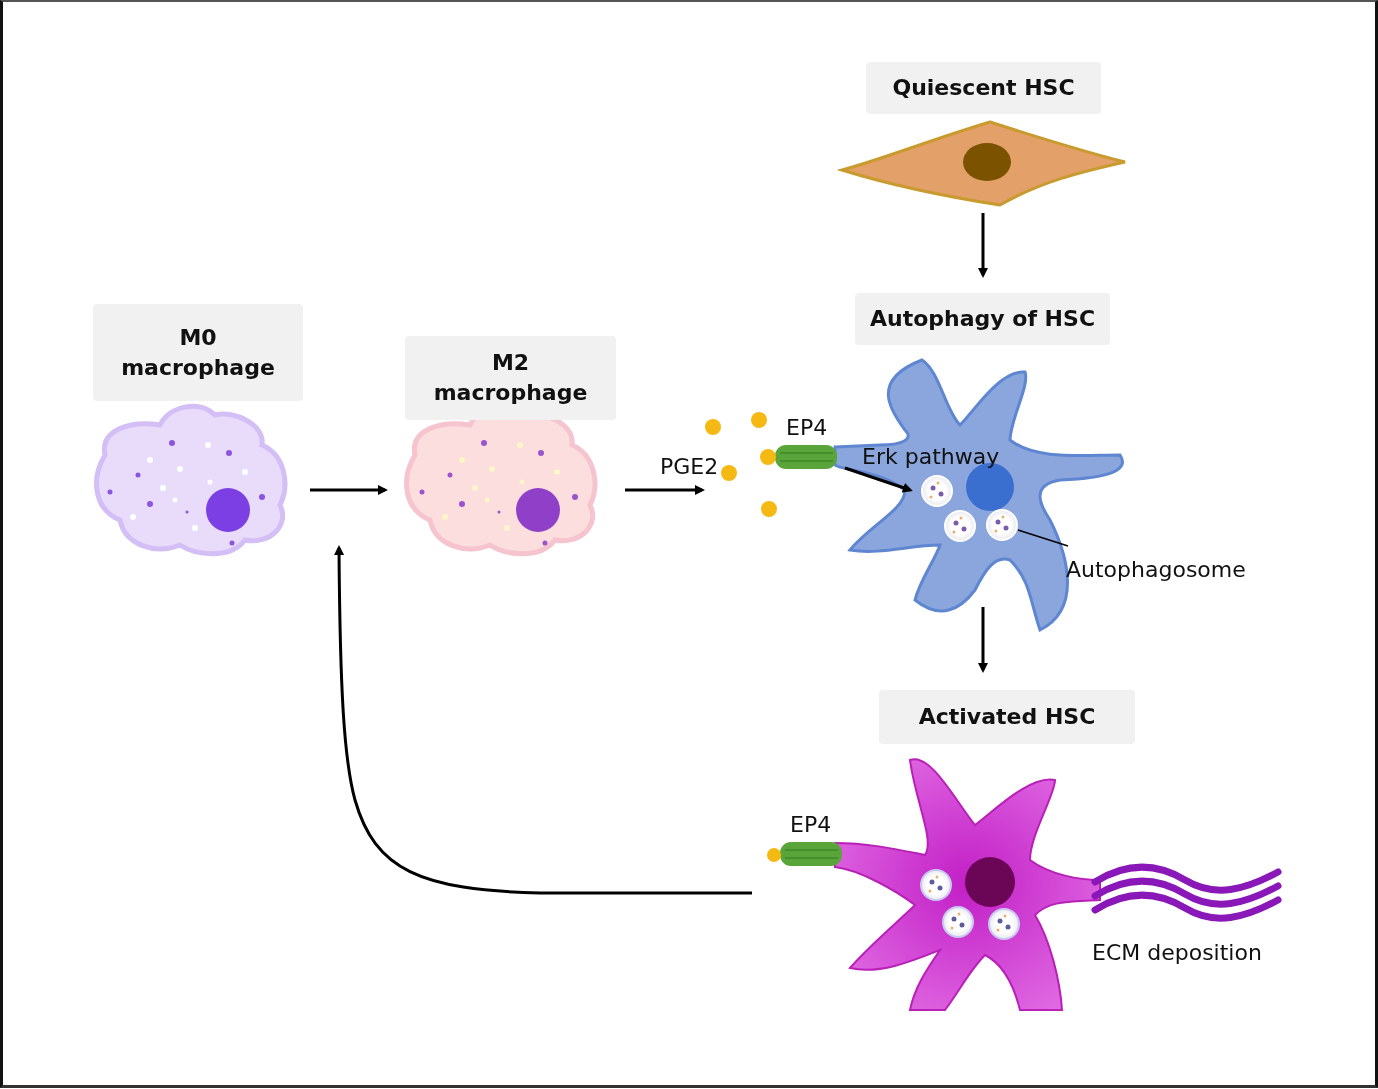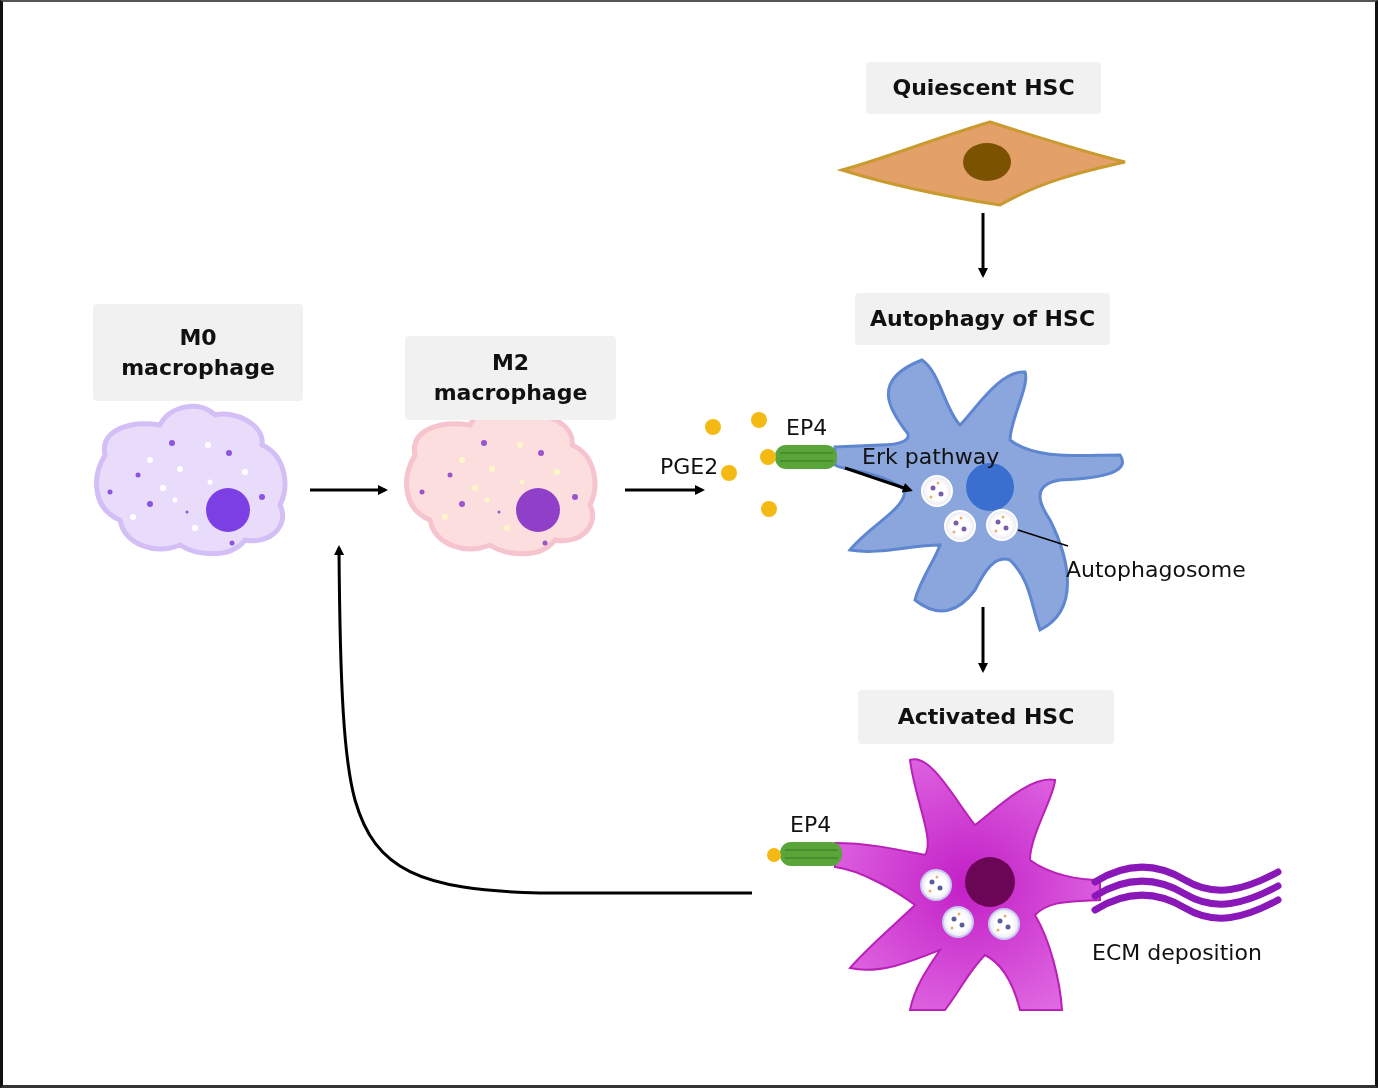--- a/index.html
+++ b/index.html
@@ -195,21 +195,21 @@
 <div class="lbl" style="left:405px; top:304px; width:211px; height:84px;margin-top:32px;">
   <span>M2</span>
   <span>macrophage</span>
 </div>
 <div class="lbl" style="left:866px; top:62px; width:235px; height:52px;">
   <span>Quiescent HSC</span>
 </div>
 <div class="lbl" style="left:855px; top:293px; width:255px; height:52px;">
   <span>Autophagy of HSC</span>
 </div>
-<div class="lbl" style="left:858px; top:690px; width:256px; height:54px;">
+<div class="lbl" style="left:879px; top:690px; width:256px; height:54px;">
   <span>Activated HSC</span>
 </div>
 
 <div class="txt" style="left:660px; top:454px;">PGE2</div>
 <div class="txt" style="left:786px; top:415px;">EP4</div>
 <div class="txt" style="left:862px; top:444px;">Erk pathway</div>
 <div class="txt" style="left:1066px; top:534px;margin-top:23px;">Autophagosome</div>
 <div class="txt" style="left:790px; top:812px;">EP4</div>
 <div class="txt" style="left:1092px; top:940px;">ECM deposition</div>
 

